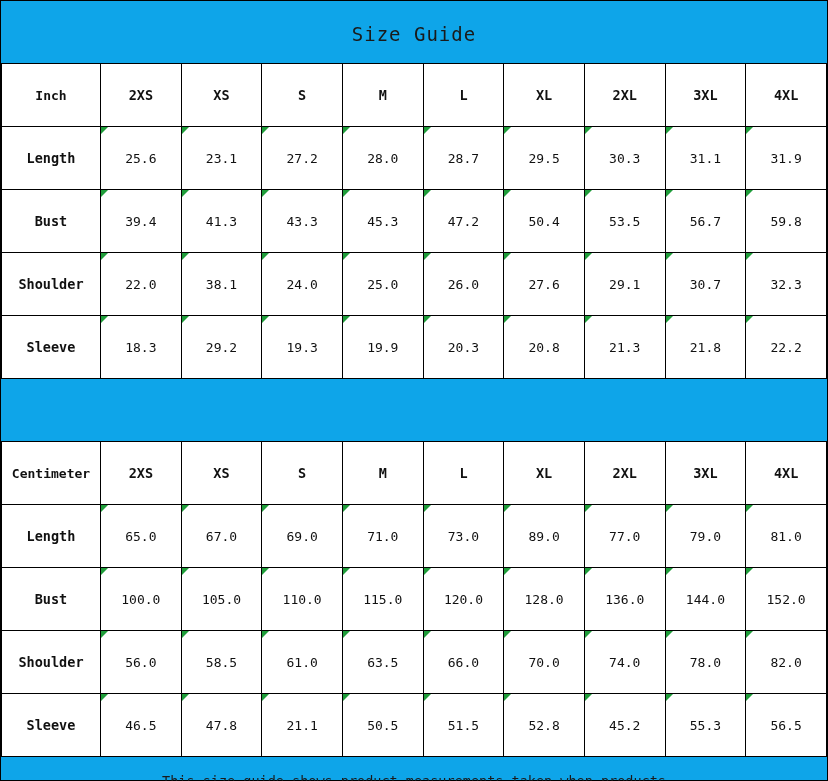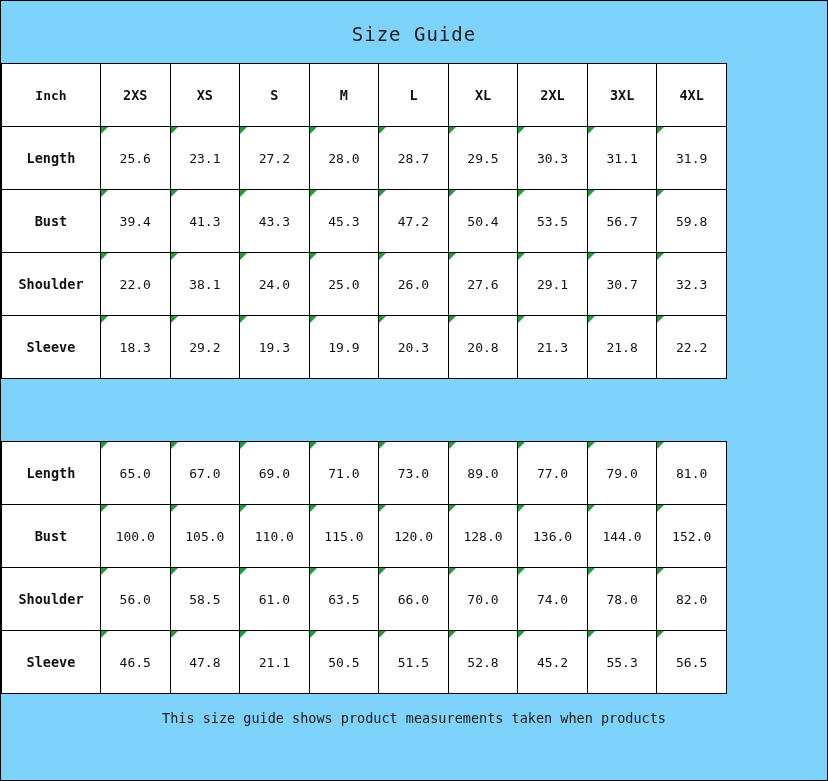--- a/index.html
+++ b/index.html
@@ -13,33 +13,33 @@
     font-family: "DejaVu Sans Mono", monospace;
     color: #111111;
     overflow: hidden;
   }
   .page {
     position: relative;
     width: 828px;
     height: 781px;
     box-sizing: border-box;
     border: 1px solid #000000;
-    background: #7dd3fc;
+    background: #0ea5e9;
   }
   .title {
     text-align: center;
     font-size: 19px;
     letter-spacing: 1px;
     color: #1a1a1a;
     padding-top: 22px;
     padding-bottom: 18px;
     font-weight: 400;
   }
   table.size-table {
-    width: 726px;
+    width: 826px;
     border-collapse: collapse;
     table-layout: fixed;
   }
   table.size-table td {
     border: 1px solid #000000;
     height: 60px;
     text-align: center;
     vertical-align: middle;
     font-size: 13px;
     position: relative;
@@ -150,20 +150,32 @@
         <td class="mark">22.2</td>
       </tr>
     </tbody>
   </table>
 
   <div class="spacer"></div>
 
   <table class="size-table">
     <tbody>
       <tr>
+        <td class="unit-head">Centimeter</td>
+        <td class="col-head">2XS</td>
+        <td class="col-head">XS</td>
+        <td class="col-head">S</td>
+        <td class="col-head">M</td>
+        <td class="col-head">L</td>
+        <td class="col-head">XL</td>
+        <td class="col-head">2XL</td>
+        <td class="col-head">3XL</td>
+        <td class="col-head">4XL</td>
+      </tr>
+      <tr>
         <td class="row-head">Length</td>
         <td class="mark">65.0</td>
         <td class="mark">67.0</td>
         <td class="mark">69.0</td>
         <td class="mark">71.0</td>
         <td class="mark">73.0</td>
         <td class="mark">89.0</td>
         <td class="mark">77.0</td>
         <td class="mark">79.0</td>
         <td class="mark">81.0</td>

